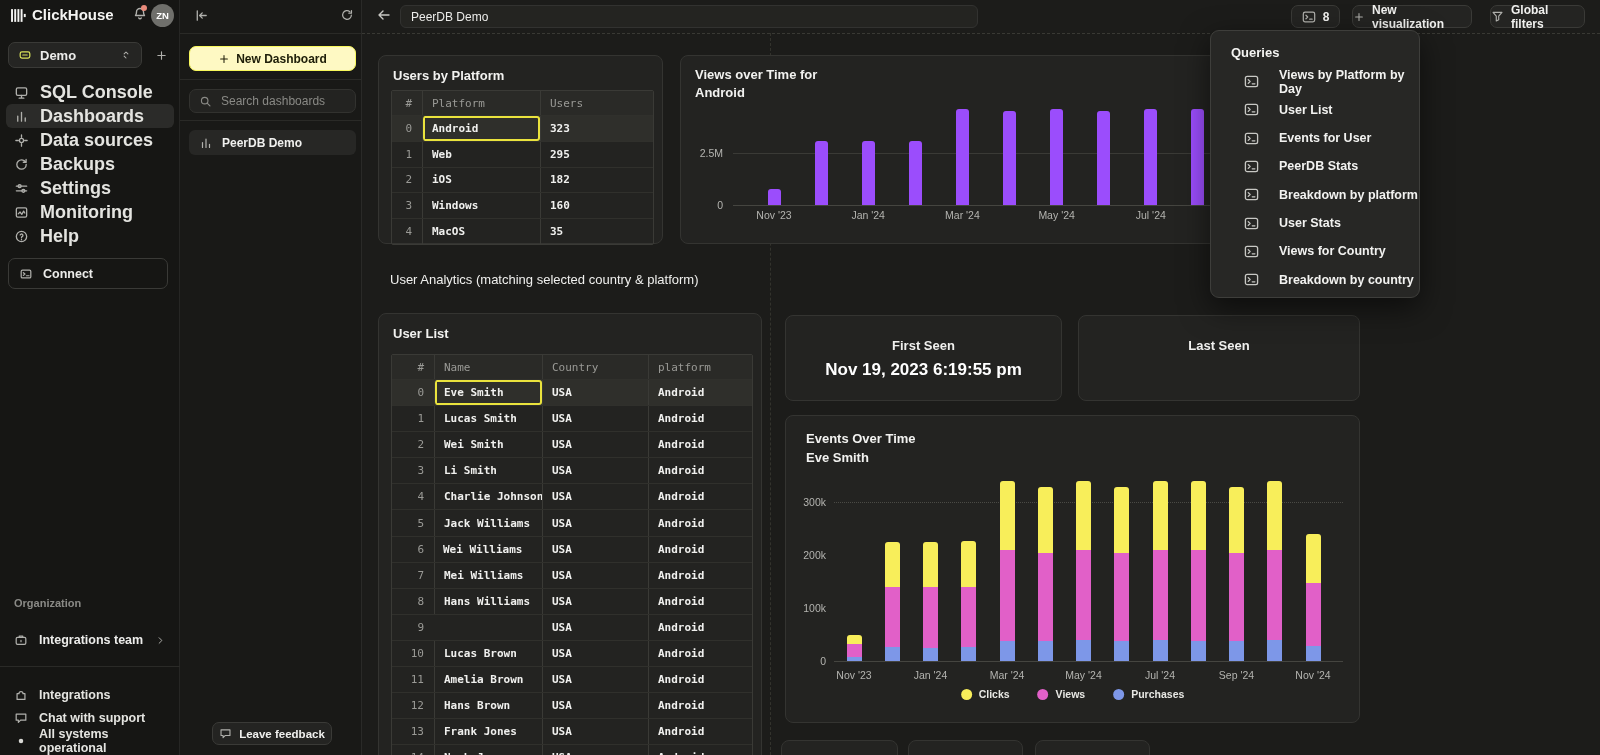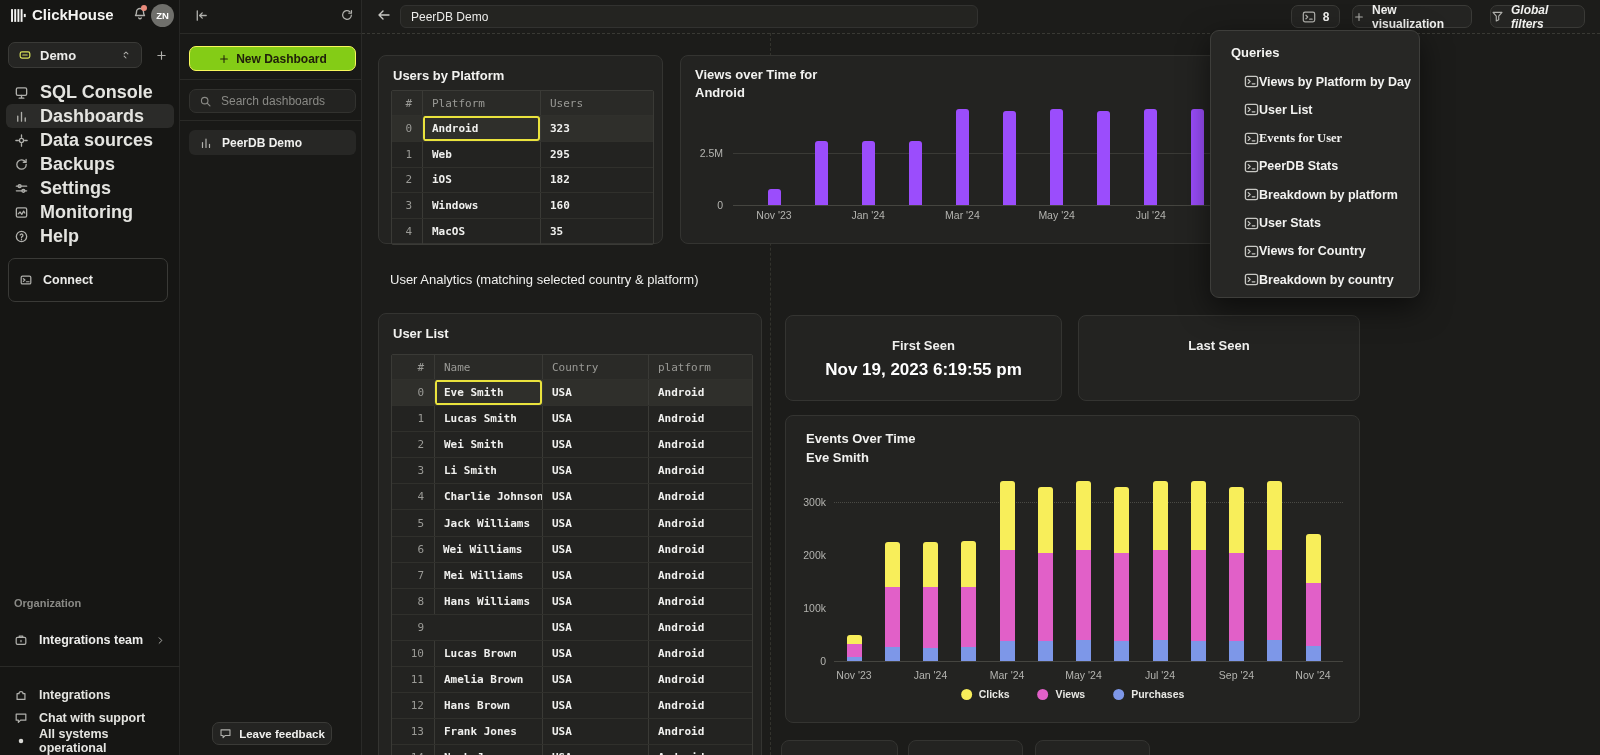--- a/index.html
+++ b/index.html
@@ -9,21 +9,21 @@
   
   .sidebar{left:0;top:0;width:180px;height:755px;background:#161614;border-right:1px solid #262624;}
   .panel2{left:180px;top:0;width:182px;height:755px;background:#191917;border-right:1px solid #2a2a28;}
   .divider{background:#2a2a27;height:1px;}
   
   .card{background:#232321;border:1px solid #343431;border-radius:8px;z-index:1;}
   .card-title{position:absolute;font-size:13px;font-weight:700;color:#f2f2f0;line-height:18px;}
   
   .btn{display:flex;align-items:center;justify-content:center;gap:7px;background:#242422;
        border:1px solid #3a3a37;border-radius:7px;color:#f0f0ee;font-size:12px;font-weight:700;cursor:pointer;}
-  .btn-yellow{background:#84cc16;border:1px solid #f8f85c;color:#20200a;border-radius:7px;
+  .btn-yellow{background:#fef9c3;border:1px solid #f8f85c;color:#20200a;border-radius:7px;
        display:flex;align-items:center;justify-content:center;gap:6px;font-size:12px;font-weight:700;cursor:pointer;}
   .txt-input{background:#242421;border:1px solid #323230;border-radius:6px;color:#ececea;
        font-family:"Liberation Sans",sans-serif;font-size:12px;padding:0 10px;outline:none;box-sizing:border-box;}
   .search-box{display:flex;align-items:center;gap:7px;background:#232321;border:1px solid #32322f;
        border-radius:7px;padding:0 9px;}
   .search-box input{flex:1;background:transparent;border:none;outline:none;color:#f9a8d4;
        font-family:"Liberation Sans",sans-serif;font-size:12px;}
   .search-box input::placeholder{color:#8a8a86;}
   .list-item{display:flex;align-items:center;gap:9px;background:#272725;border-radius:6px;
        font-size:12px;font-weight:700;color:#f0f0ee;padding:0 10px;cursor:pointer;}
@@ -40,21 +40,21 @@
   .tbl .th-row{background:#2a2a27;color:#9a9a96;}
   .tbl .cell{display:flex;align-items:center;padding-left:9px;border-left:1px solid #3a3a36;
        box-sizing:border-box;overflow:hidden;white-space:nowrap;}
   .tbl .cell:first-child{border-left:none;justify-content:flex-end;padding-left:0;padding-right:10px;color:#9a9a96;}
   .tbl .data-cell{font-weight:700;color:#f0f0ee;}
   .tbl .tr.sel{background:#2f2f2b;}
   .hl-cell{box-shadow:inset 0 0 0 2px #eae33d;border-radius:3px;}
   
   .popup{background:#272725;border:1px solid #3e3e3b;border-radius:9px;z-index:20;
        box-shadow:0 10px 30px rgba(0,0,0,.55);}
-  .popup-item{position:absolute;display:flex;align-items:center;gap:0;font-size:12.5px;
+  .popup-item{position:absolute;display:flex;align-items:center;gap:20px;font-size:12.5px;
        font-weight:700;color:#f2f2f0;cursor:pointer;}
   
   .gridline{position:absolute;height:0;border-top:1px solid #3a3a36;}
   .gridline.dotted{border-top-style:dotted;border-top-color:#4a4a45;}
   .ytick{position:absolute;font-size:10.5px;color:#b4b4b0;text-align:right;}
   .xtick{position:absolute;font-size:10.5px;color:#b4b4b0;text-align:center;width:60px;}
   .bar{position:absolute;}
   .legend{position:absolute;display:flex;gap:28px;left:50%;transform:translateX(-50%);}
   .legend-item{display:flex;align-items:center;gap:7px;font-size:10.5px;font-weight:700;color:#e8e8e4;}
   .legend-dot{width:11px;height:11px;border-radius:50%;}
@@ -180,21 +180,21 @@
             <svg width="15" height="15" viewBox="0 0 16 16" fill="none" stroke="currentColor" stroke-width="1.4" stroke-linecap="round" stroke-linejoin="round">
               <circle cx="8" cy="8" r="5.5"></circle>
               <path d="M6.6 6.3a1.5 1.5 0 1 1 2 1.9c-.5.3-.6.6-.6 1.1"></path>
               <path d="M8 11.1v.4"></path>
             </svg>
           </span>
           <span>Help</span>
         </div>
       </div>
 
-    <div class="abs" style="left:8px;top:258px;width:160px;height:44px;border:1px solid #3a3a37;border-radius:7px;
+    <div class="abs" style="left:8px;top:258px;width:160px;height:31px;border:1px solid #3a3a37;border-radius:7px;
          display:flex;align-items:center;gap:10px;padding:0 10px;font-size:12.5px;font-weight:600;cursor:pointer;">
       <span class="icon" id="connect-icon">
           <svg width="14" height="14" viewBox="0 0 16 16" fill="none" stroke="currentColor" stroke-width="1.4" stroke-linecap="round" stroke-linejoin="round">
             <rect x="2.5" y="3.5" width="11" height="9" rx="1.5"></rect>
             <path d="M5 6.5l1.8 1.5L5 9.5M8.5 10h3"></path>
           </svg>
         </span>
       <span>Connect</span>
     </div>
 
@@ -314,21 +314,21 @@
     <span>8</span>
   </div>
   <div class="abs btn" style="left:1352px;top:5px;width:120px;height:23px;">
     <span class="icon" id="plus-icon-3">
         <svg width="12" height="12" viewBox="0 0 16 16" fill="none" stroke="currentColor" stroke-width="1.4" stroke-linecap="round" stroke-linejoin="round">
           <path d="M8 3.5v9M3.5 8h9"></path>
         </svg>
       </span>
     <span>New visualization</span>
   </div>
-  <div class="abs btn" style="left:1490px;top:5px;width:95px;height:23px;font-style:italic;">
+  <div class="abs btn" style="left:1490px;top:5px;width:95px;height:23px;">
     <span class="icon" id="funnel-icon">
         <svg width="13" height="13" viewBox="0 0 16 16" fill="none" stroke="currentColor" stroke-width="1.4" stroke-linecap="round" stroke-linejoin="round">
           <path d="M2.5 3h11L9.5 7.5V12l-3 1.5V7.5z"></path>
         </svg>
       </span>
     <span>Global filters</span>
   </div>
 
   <div class="abs guide-h" style="left:362px;top:33px;width:1238px;"></div>
   <div class="abs guide-v" style="left:770px;top:33px;height:722px;"></div>
@@ -607,21 +607,21 @@
         </div>
         <div class="popup-item" style="left: 33px; top: 70.3px; height: 17px;">
           <span class="icon" style="color: rgb(200, 200, 196);">
             <svg width="15" height="15" viewBox="0 0 16 16" fill="none" stroke="currentColor" stroke-width="1.4" stroke-linecap="round" stroke-linejoin="round">
               <rect x="1.5" y="2.5" width="13" height="11" rx="2"></rect>
               <path d="M4.5 6l2 2-2 2M8.8 10.5h2.8"></path>
             </svg>
           </span>
           <span>User List</span>
         </div>
-        <div class="popup-item" style="left: 33px; top: 98.6px; height: 17px; font-family: Liberation Serif, serif;">
+        <div class="popup-item" style="left: 33px; top: 98.6px; height: 17px;">
           <span class="icon" style="color: rgb(200, 200, 196);">
             <svg width="15" height="15" viewBox="0 0 16 16" fill="none" stroke="currentColor" stroke-width="1.4" stroke-linecap="round" stroke-linejoin="round">
               <rect x="1.5" y="2.5" width="13" height="11" rx="2"></rect>
               <path d="M4.5 6l2 2-2 2M8.8 10.5h2.8"></path>
             </svg>
           </span>
           <span>Events for User</span>
         </div>
         <div class="popup-item" style="left: 33px; top: 126.9px; height: 17px;">
           <span class="icon" style="color: rgb(200, 200, 196);">

